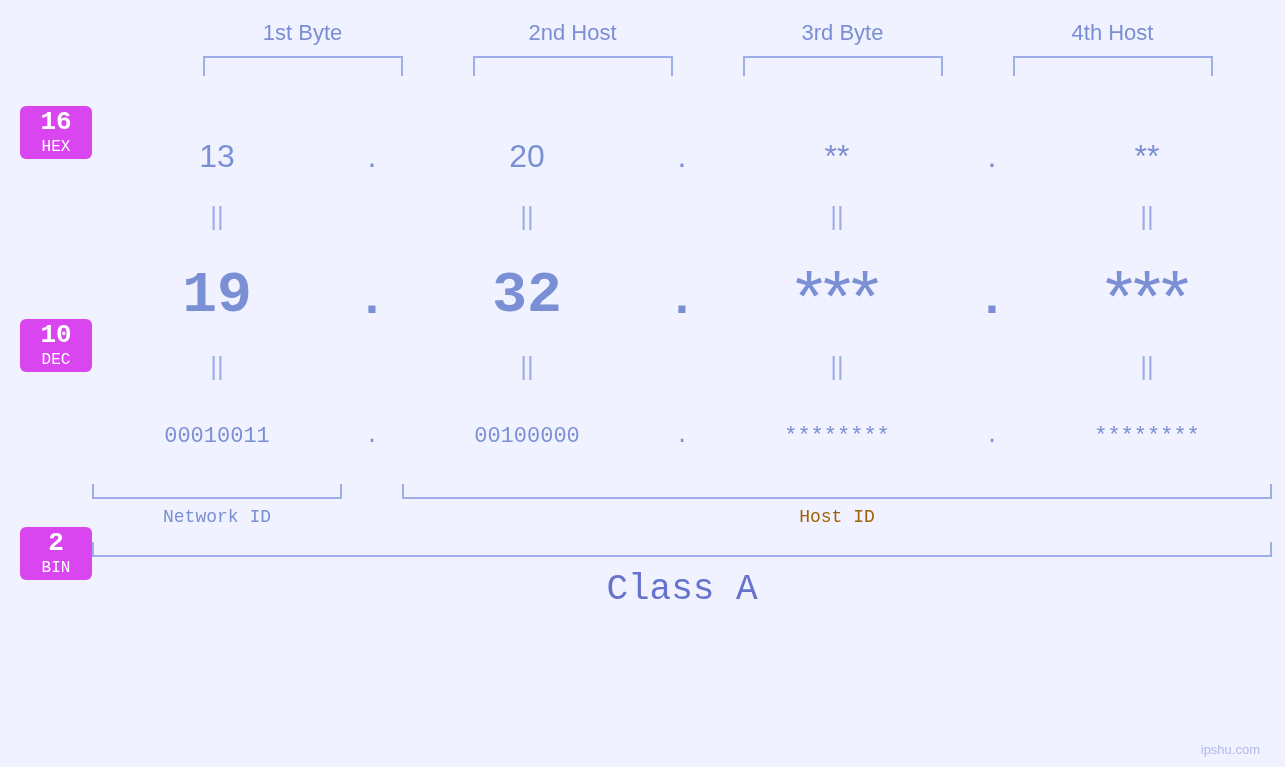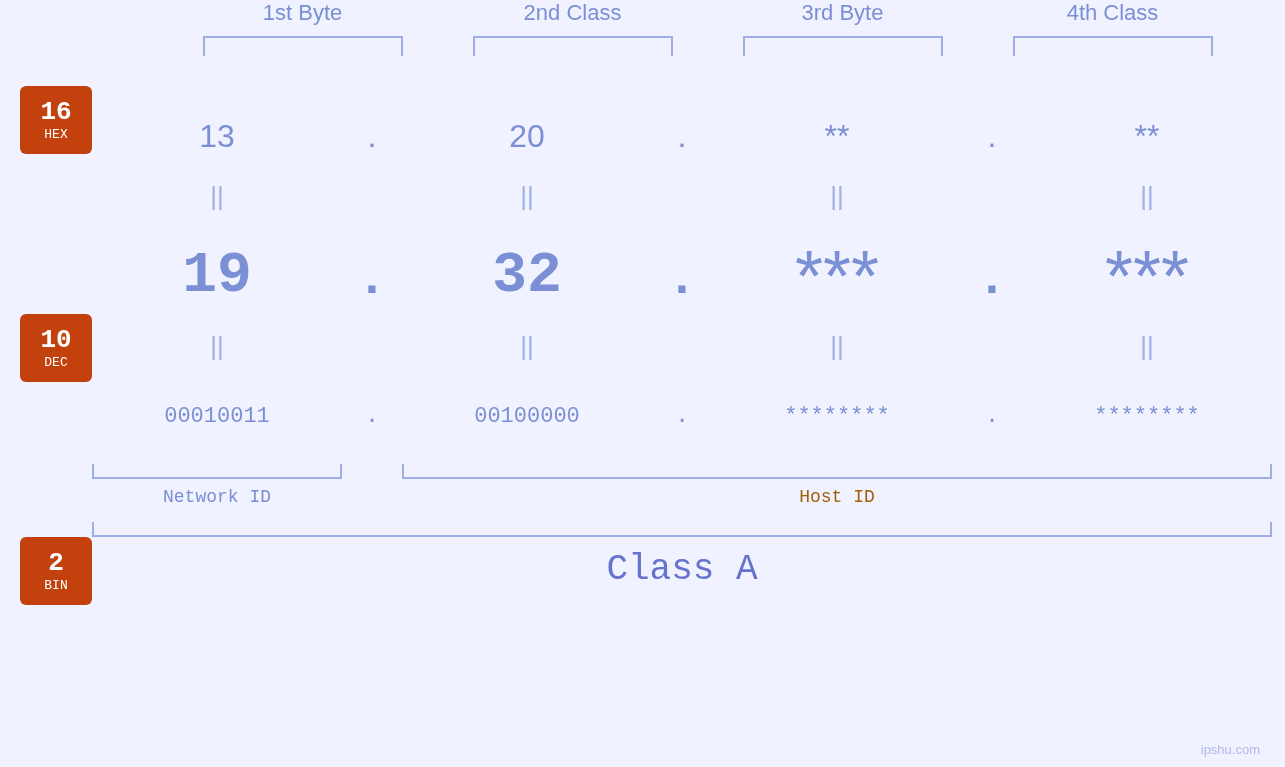--- a/index.html
+++ b/index.html
@@ -12,20 +12,21 @@
       position: relative;
     }
 
     .container {
       width: 1285px;
       height: 767px;
       position: relative;
       display: flex;
       flex-direction: column;
       align-items: center;
+      padding-top: 20px;
     }
 
     
     .byte-headers {
       display: flex;
       width: 1080px;
       margin-left: 130px;
       justify-content: space-around;
       margin-bottom: 10px;
     }
@@ -58,36 +59,36 @@
     .left-badges {
       display: flex;
       flex-direction: column;
       align-items: center;
       width: 140px;
       padding-left: 20px;
       gap: 0;
     }
 
     .badge {
-      background: #c2410c;
+      background: #d946ef;
       color: white;
       width: 72px;
-      height: 68px;
+      height: 53px;
       display: flex;
       flex-direction: column;
       align-items: center;
       justify-content: center;
       border-radius: 6px;
       font-size: 26px;
       font-weight: bold;
       line-height: 1.1;
     }
 
     .badge .base-label {
-      font-size: 13px;
+      font-size: 16px;
       font-weight: normal;
       margin-top: 2px;
     }
 
     
     .values-grid {
       display: flex;
       flex-direction: column;
       flex: 1;
     }
@@ -199,23 +200,23 @@
       font-family: Arial, sans-serif;
     }
   </style>
 </head>
 <body>
 
 <div class="container">
 
   <div class="byte-headers">
     <div class="byte-header">1st Byte</div>
-    <div class="byte-header">2nd Class</div>
+    <div class="byte-header">2nd Host</div>
     <div class="byte-header">3rd Byte</div>
-    <div class="byte-header">4th Class</div>
+    <div class="byte-header">4th Host</div>
   </div>
 
   <div class="bracket-row">
     <div class="bracket"></div>
     <div class="bracket"></div>
     <div class="bracket"></div>
     <div class="bracket"></div>
   </div>
 
   <div style="display:flex; width:1285px; align-items:flex-start;">

